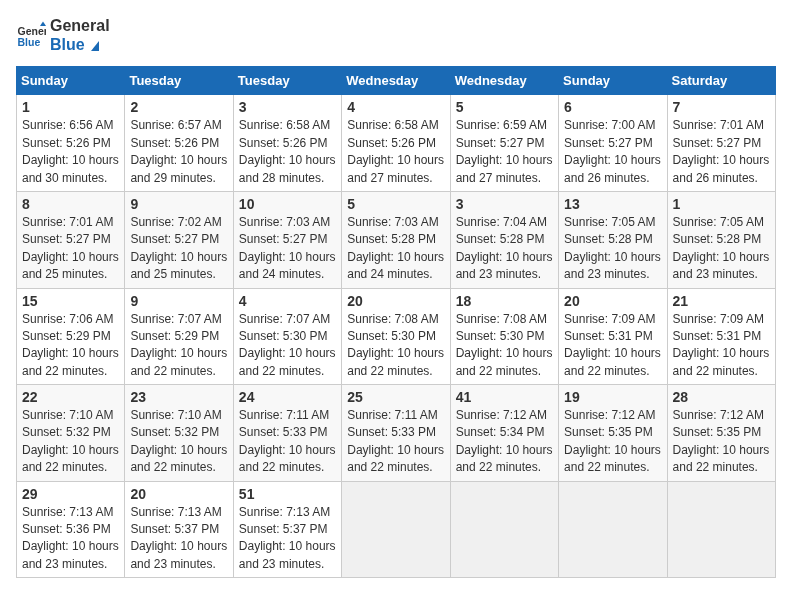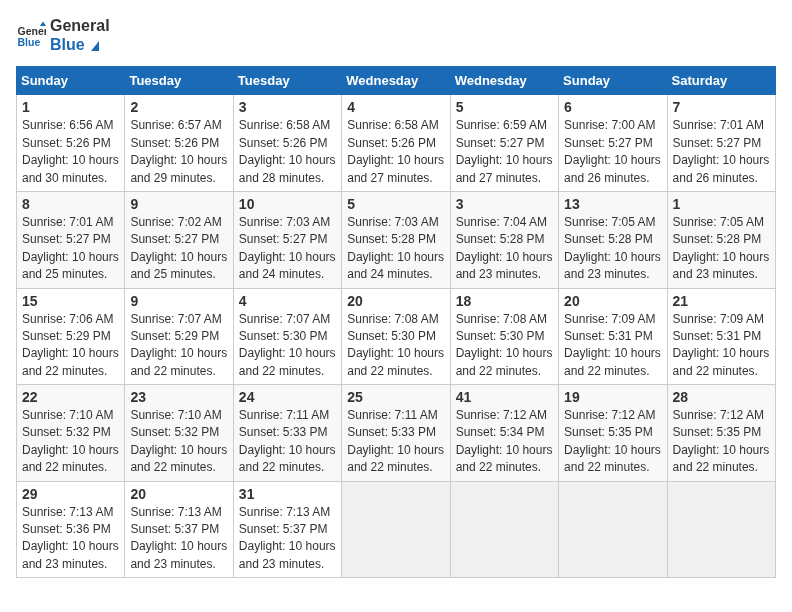--- a/index.html
+++ b/index.html
@@ -239,21 +239,21 @@
       <tr>
         <td>
           <span class="day-num">29</span>
           <div class="day-info">Sunrise: 7:13 AM<br>Sunset: 5:36 PM<br>Daylight: 10 hours<br>and 23 minutes.</div>
         </td>
         <td>
           <span class="day-num">20</span>
           <div class="day-info">Sunrise: 7:13 AM<br>Sunset: 5:37 PM<br>Daylight: 10 hours<br>and 23 minutes.</div>
         </td>
         <td>
-          <span class="day-num">31</span>
+          <span class="day-num">51</span>
           <div class="day-info">Sunrise: 7:13 AM<br>Sunset: 5:37 PM<br>Daylight: 10 hours<br>and 23 minutes.</div>
         </td>
         <td class="empty"></td>
         <td class="empty"></td>
         <td class="empty"></td>
         <td class="empty"></td>
       </tr>
     </tbody>
 </table>
 

